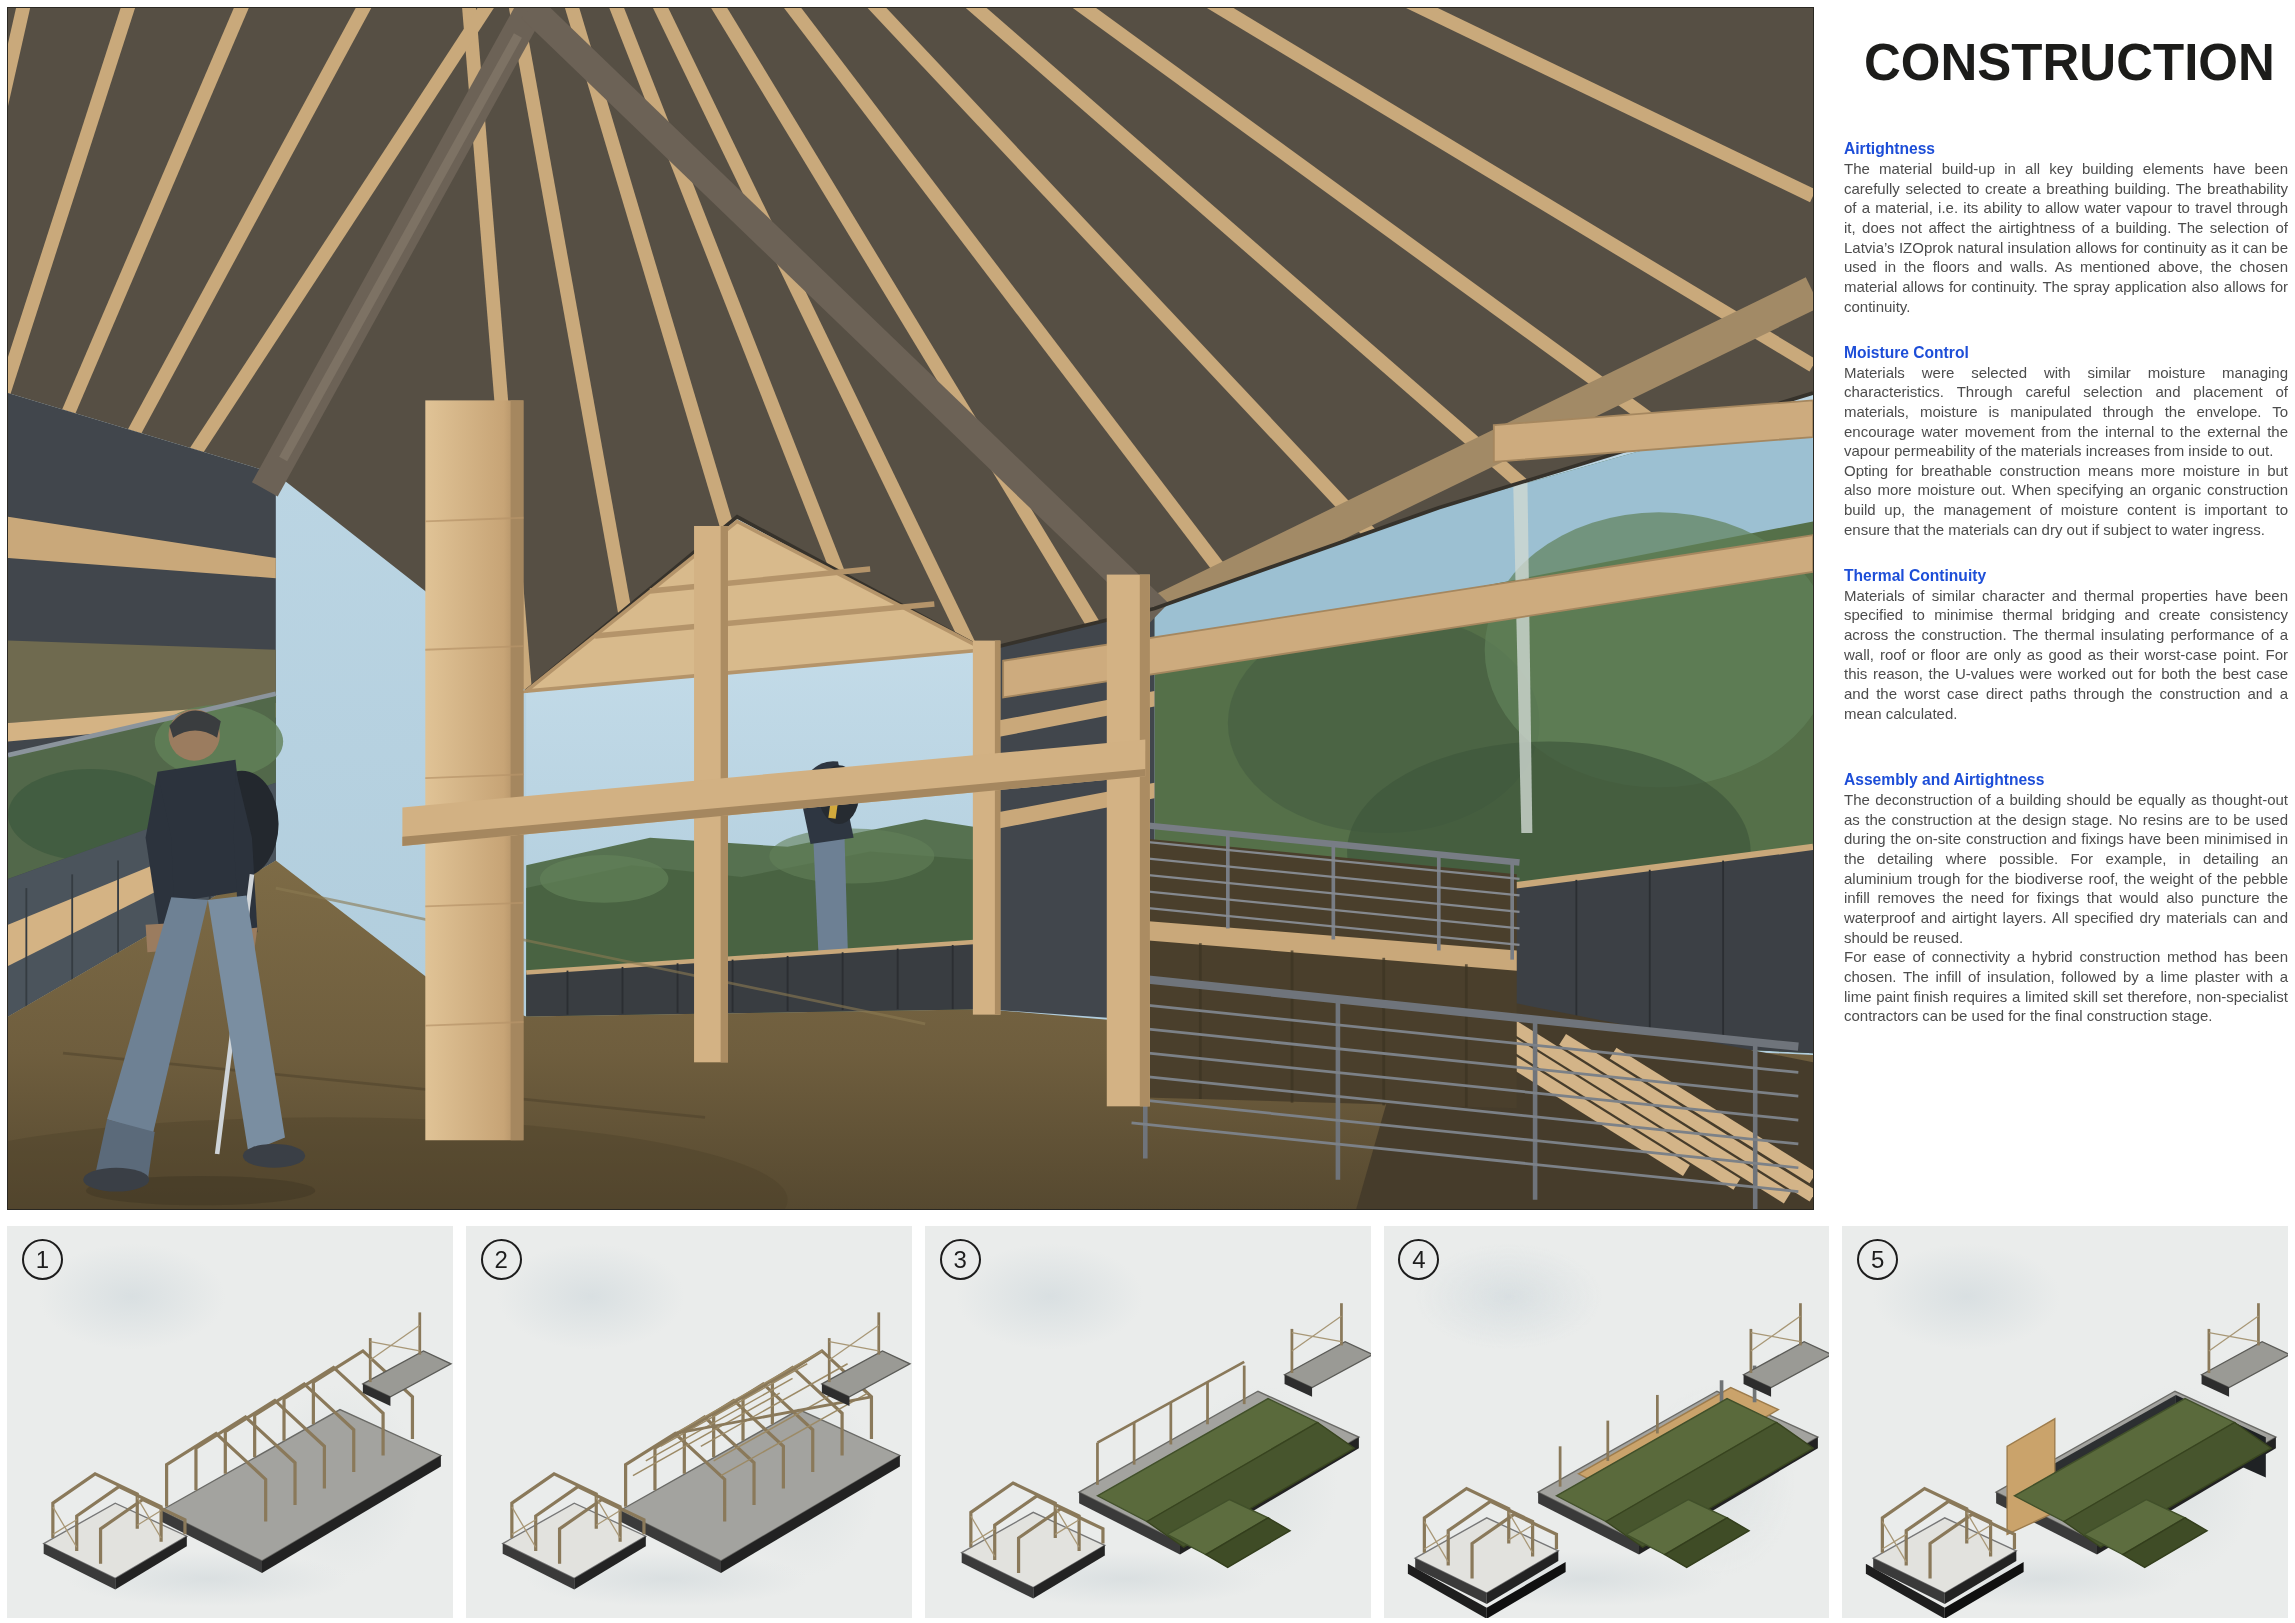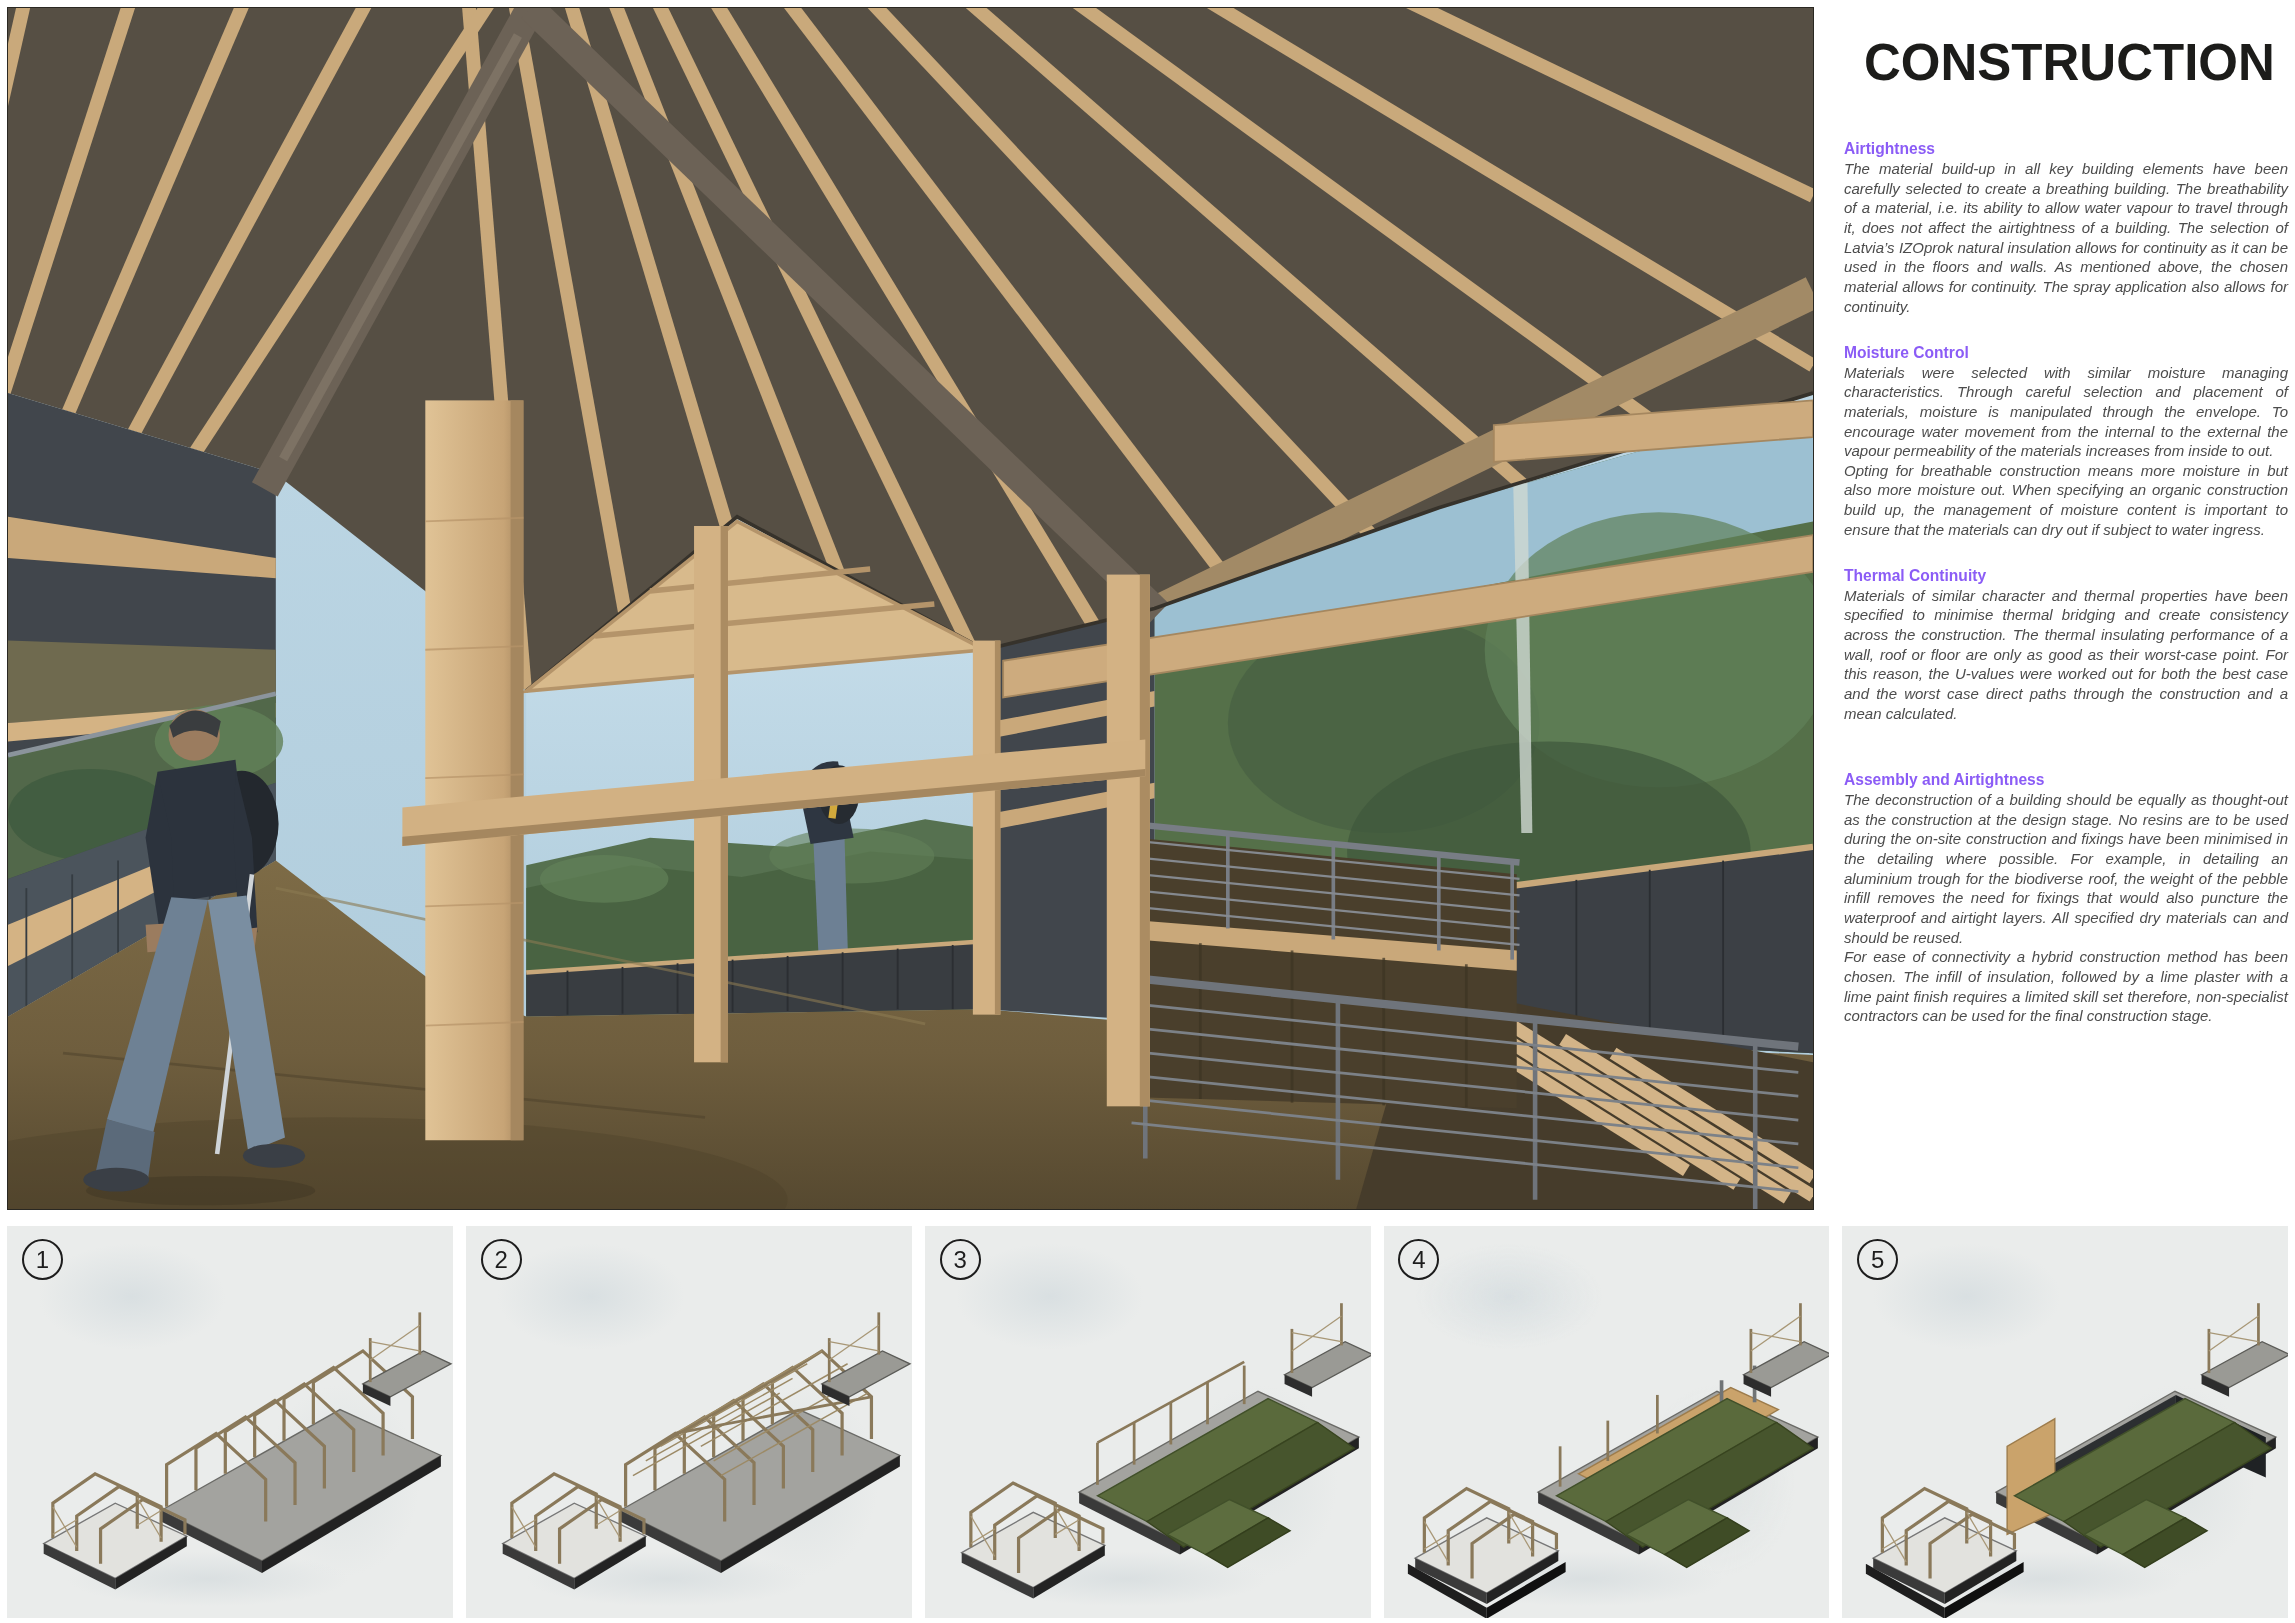--- a/index.html
+++ b/index.html
@@ -8,22 +8,22 @@
   
   #render-frame{position:absolute;left:7.3px;top:7.3px;width:1807px;height:1203px;
                 border:1.8px solid #2a2822;box-sizing:border-box;background:#b9d3e1;}
   #render-frame svg{display:block;width:100%;height:100%;}
   
   #sidebar{position:absolute;left:1844px;top:9.2px;width:444px;color:#4c4c4c;}
   #sidebar .title{font-size:51px;font-weight:bold;color:#1c1c1a;letter-spacing:0px;
                   margin:24px 0 48px 20px;white-space:nowrap;}
   .section{margin-bottom:27.5px;}
   .section.gap-lg{margin-top:48px;}
-  .section h2{font-size:15.6px;font-weight:bold;color:#8b5cf6;margin:0 0 0.9px 0;}
-  .section p{font-size:15px;line-height:1.31;margin:0;text-align:justify;font-style:italic;}
+  .section h2{font-size:15.6px;font-weight:bold;color:#1d4ed8;margin:0 0 0.9px 0;}
+  .section p{font-size:15px;line-height:1.31;margin:0;text-align:justify;}
   
   #sequence{position:absolute;left:7.3px;top:1226px;width:2281px;height:392px;
             display:flex;gap:13px;}
   .panel{flex:1;position:relative;box-sizing:border-box;background:#eaeceb;
          background-image:
            radial-gradient(closest-side at 28% 18%, rgba(196,208,214,.45), rgba(196,208,214,0) 75%),
            radial-gradient(closest-side at 75% 65%, rgba(205,214,216,.4), rgba(205,214,216,0) 70%),
            radial-gradient(closest-side at 45% 90%, rgba(188,200,206,.35), rgba(188,200,206,0) 70%);}
   .step-num{position:absolute;left:14.7px;top:13px;width:37px;height:37px;border:2.3px solid #1d1d1d;
             border-radius:50%;display:flex;align-items:center;justify-content:center;

